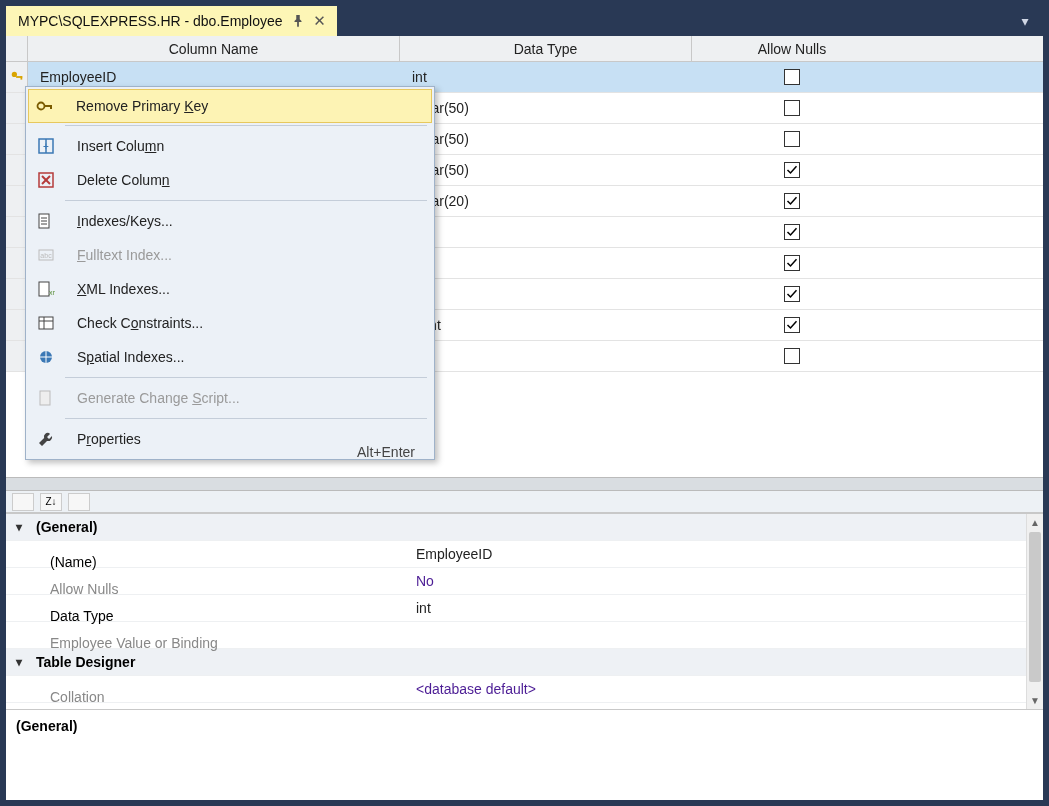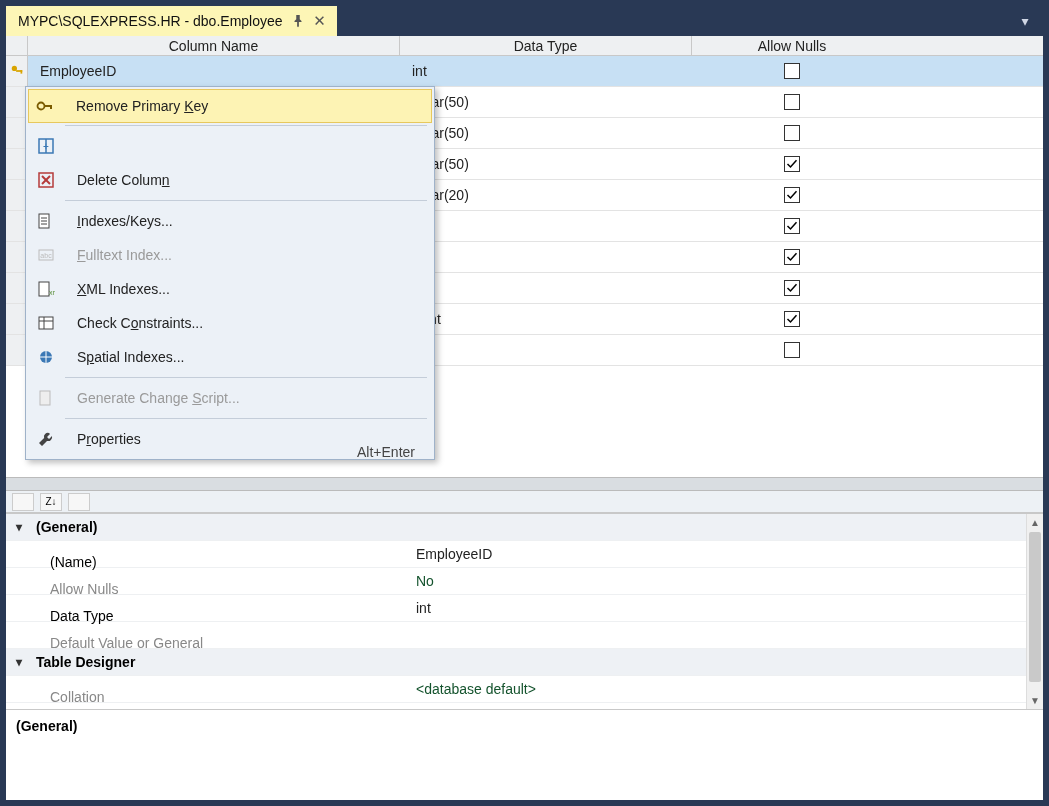--- a/index.html
+++ b/index.html
@@ -46,21 +46,21 @@
     position:absolute; right:6px; top:0; bottom:0;
     width:24px; color:#cfd6e4;
     display:flex; align-items:center; justify-content:center;
     cursor:pointer;
   }
   
   .col-headers {
     display:flex;
     background:#eef0f2;
     border-bottom:1px solid #c8c8c8;
-    height:20px;
+    height:26px;
     align-items:stretch;
   }
   .rowgutter { width:22px; border-right:1px solid #c8c8c8; background:#eef0f2; flex:none;}
   .hdr { display:flex; align-items:center; justify-content:center; color:#222; }
   .col-name { width:372px; border-right:1px solid #c8c8c8; }
   .col-type { width:292px; border-right:1px solid #c8c8c8; }
   .col-null { width:200px; }
 
   
   .grid { background:#fff; }
@@ -108,21 +108,21 @@
   .prow {
     display:flex; height:27px; align-items:center;
     border-bottom:1px solid #eef0f2;
   }
   .prow .exp { width:26px; text-align:center; color:#333; font-size:12px;}
   .prow .plabel { width:380px; padding-left:4px;}
   .prow .pval { flex:1; padding-left:4px; color:#222;}
   .prow.group { background:#eef1f5; font-weight:bold;}
   .prow.indent .plabel { padding-left:18px; font-weight:normal;margin-top:16px;}
   .prow.gray { color:#888;}
-  .prow.gray .pval { color:#14532d;}
+  .prow.gray .pval { color:#4c1d95;}
   .scrollbar {
     position:absolute; right:0; top:0; bottom:0; width:17px;
     background:#f0f0f0; border-left:1px solid #ddd;
   }
   .scrollbar .up, .scrollbar .down {
     height:17px; display:flex; align-items:center; justify-content:center; color:#666; font-size:10px;
   }
   .scrollbar .thumb { position:absolute; left:2px; right:2px; top:18px; height:150px; background:#c9c9c9; border-radius:2px;}
   .desc-pane {
     height:90px; background:#fff; padding:8px 10px;
@@ -325,21 +325,21 @@
         <div class="plabel">Allow Nulls</div>
         <div class="pval">No</div>
       </div>
       <div class="prow indent">
         <div class="exp"></div>
         <div class="plabel">Data Type</div>
         <div class="pval">int</div>
       </div>
       <div class="prow indent gray">
         <div class="exp"></div>
-        <div class="plabel">Default Value or General</div>
+        <div class="plabel">Employee Value or Binding</div>
         <div class="pval"></div>
       </div>
       <div class="prow group">
         <div class="exp">▾</div>
         <div class="plabel">Table Designer</div>
         <div class="pval"></div>
       </div>
       <div class="prow indent gray">
         <div class="exp"></div>
         <div class="plabel">Collation</div>
@@ -371,20 +371,21 @@
   </div>
   <div class="msep"></div>
   <div class="mitem">
     <span class="micon">
         <svg viewBox="0 0 18 18">
           <rect x="2" y="2" width="14" height="14" fill="none" stroke="#3b78b5" stroke-width="1.5"></rect>
           <line x1="9" y1="2" x2="9" y2="16" stroke="#3b78b5" stroke-width="1.5"></line>
           <text x="9" y="13" font-size="10" text-anchor="middle" fill="#3b78b5">+</text>
         </svg>
       </span>
+    <span class="mlabel">Insert Colu<u>m</u>n</span>
   </div>
   <div class="mitem">
     <span class="micon">
         <svg viewBox="0 0 18 18">
           <rect x="2" y="2" width="14" height="14" fill="none" stroke="#b53b3b" stroke-width="1.5"></rect>
           <line x1="5" y1="5" x2="13" y2="13" stroke="#b53b3b" stroke-width="2"></line>
           <line x1="13" y1="5" x2="5" y2="13" stroke="#b53b3b" stroke-width="2"></line>
         </svg>
       </span>
     <span class="mlabel">Delete Colum<u>n</u></span>

